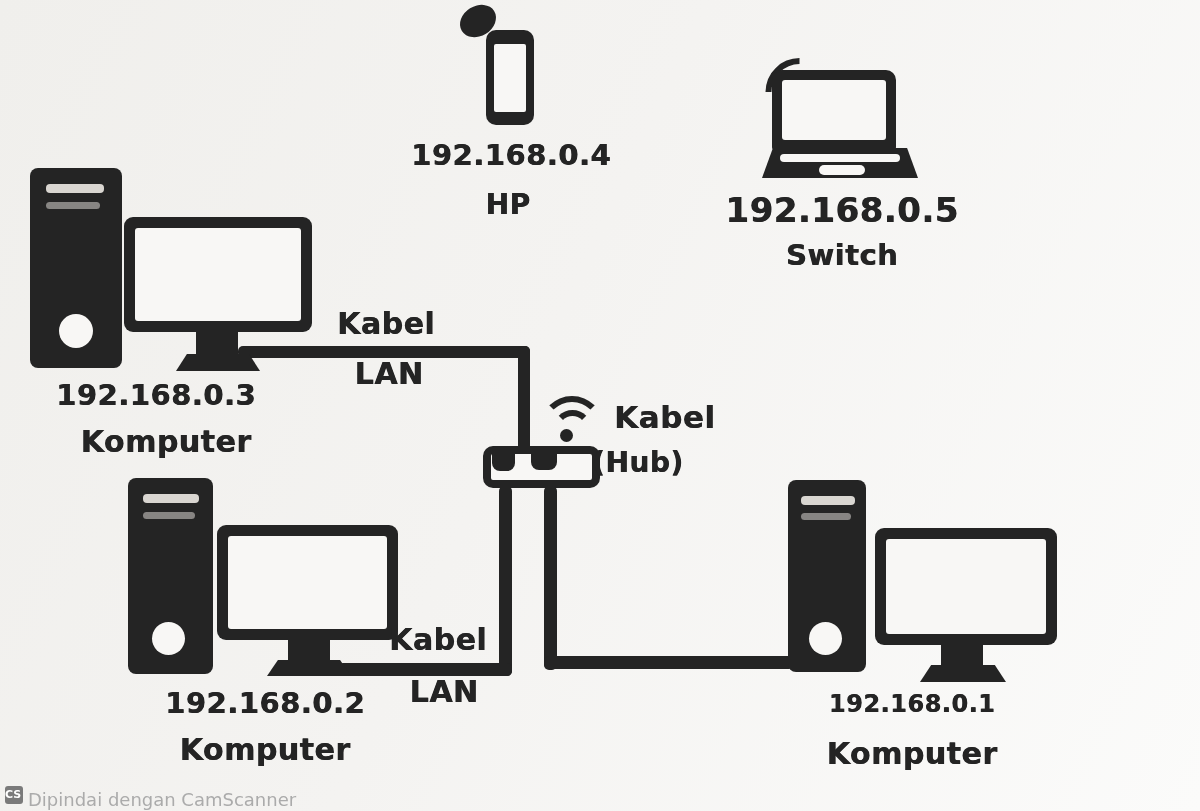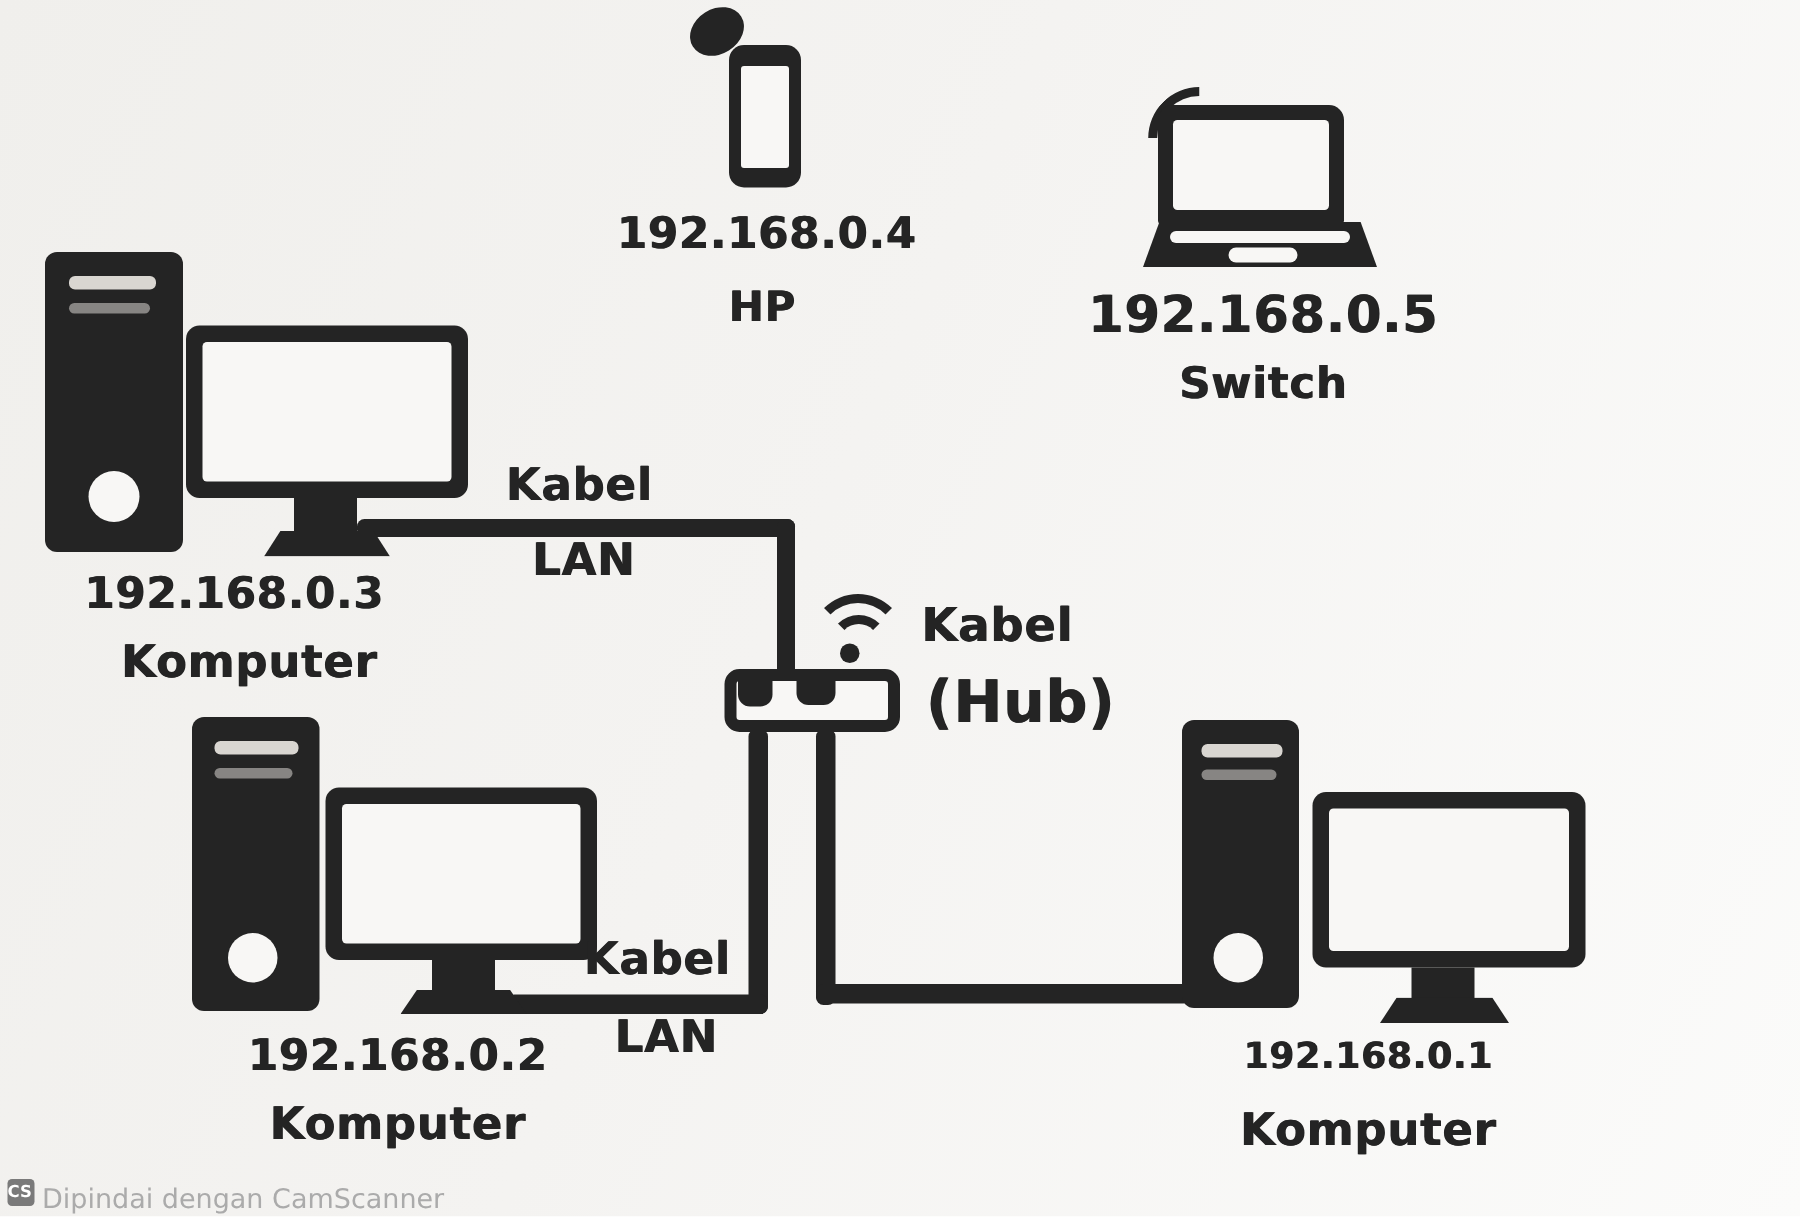--- a/index.html
+++ b/index.html
@@ -101,21 +101,21 @@
   </div>
 
   <div>
     <div class="arc" style="left:540px; top:396px; width:52px; height:52px; z-index:2;"></div>
     <div class="arc" style="left:553px; top:410px; width:27px; height:27px; z-index:2;"></div>
     <div class="dot" style="left:560px; top:429px; width:13px; height:13px; z-index:2;"></div>
     <div class="switchbox" style="left:483px; top:446px; width:117px; height:42px;"></div>
     <div class="nub" style="left:492px; top:452px; width:23px; height:19px;"></div>
     <div class="nub" style="left:531px; top:452px; width:26px; height:18px;"></div>
     <div class="lbl left" style="left:614px; top:399px; font-size:31px;">Kabel</div>
-    <div class="lbl left" style="left:617px; top:446px; font-size:39px;">(Hub)</div>
+    <div class="lbl left" style="left:592px; top:446px; font-size:28px;">(Hub)</div>
   </div>
 
   <div>
     <div class="tower" style="left:128px; top:478px; width:85px; height:196px;">
       <div class="slot" style="left:15px; top:16px; width:56px; height:9px;"></div>
       <div class="slot faint" style="left:15px; top:34px; width:52px; height:7px;"></div>
       <div class="power" style="left:24px; top:144px; width:33px; height:33px;"></div>
     </div>
     <div class="monitor" style="left:217px; top:525px; width:181px; height:115px;">
       <div class="screen"></div>

